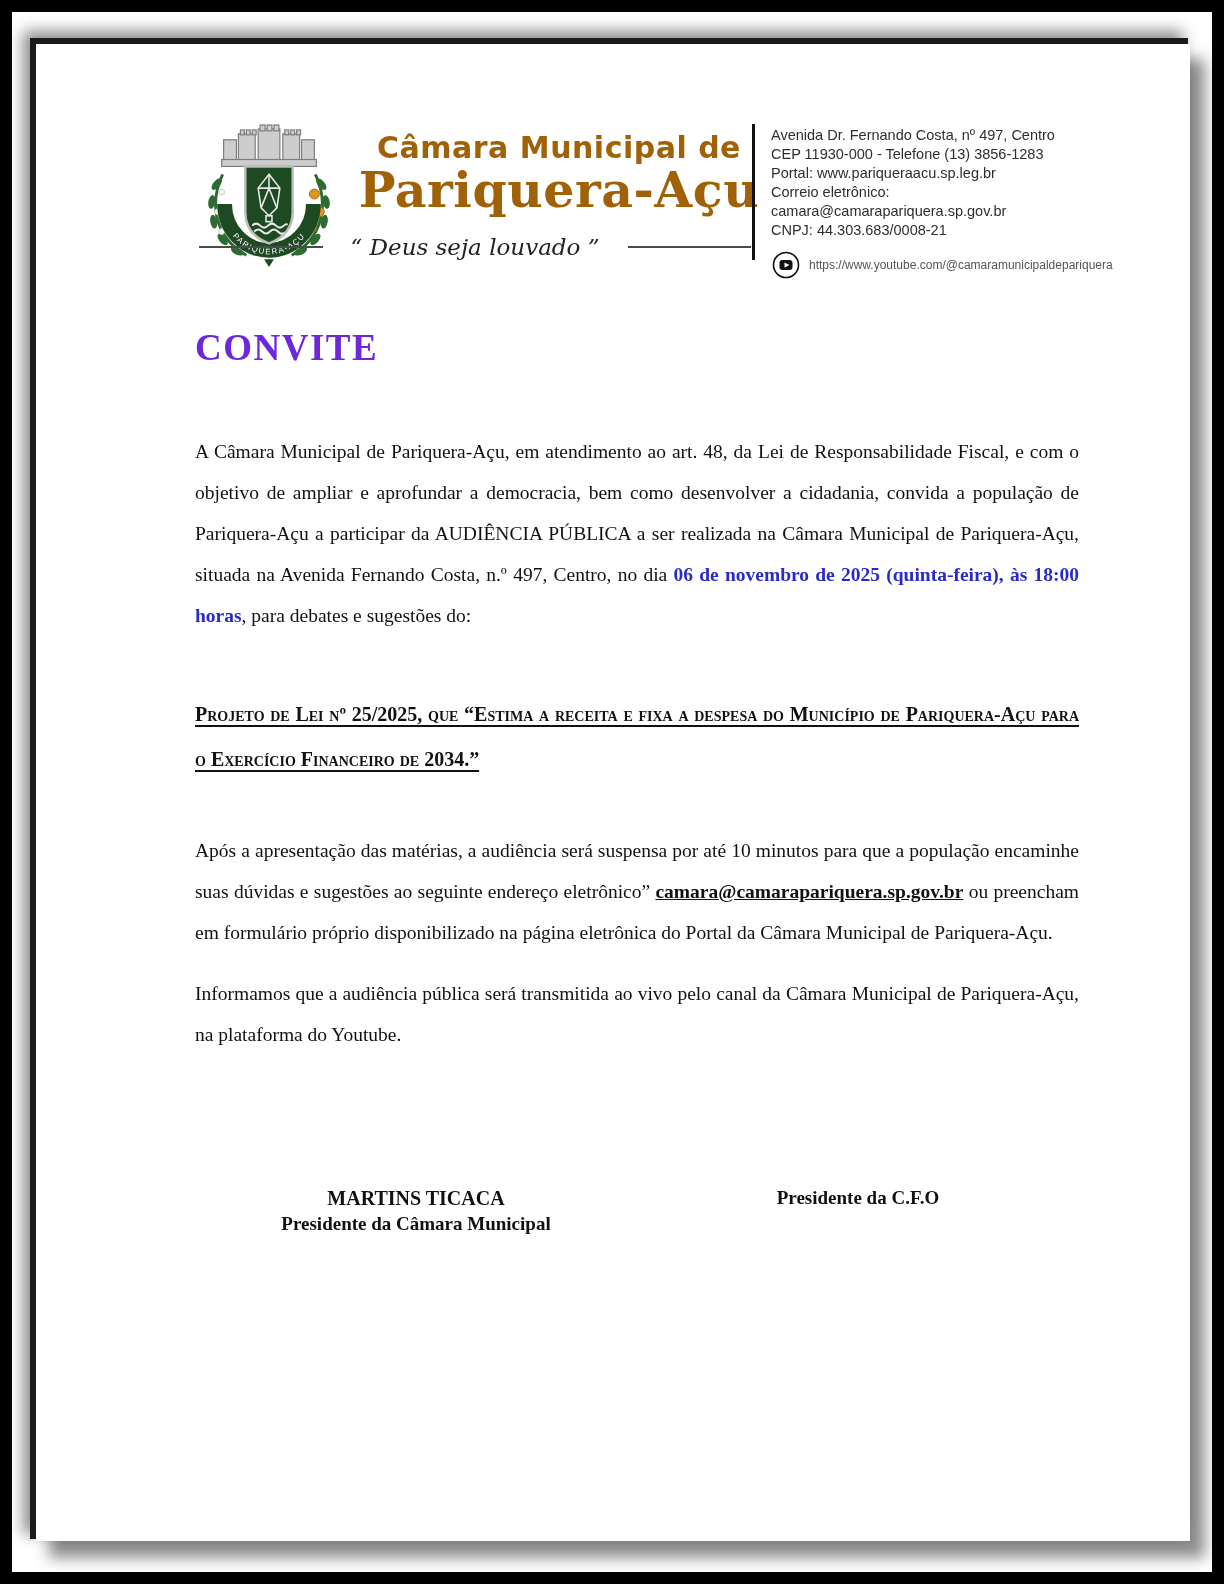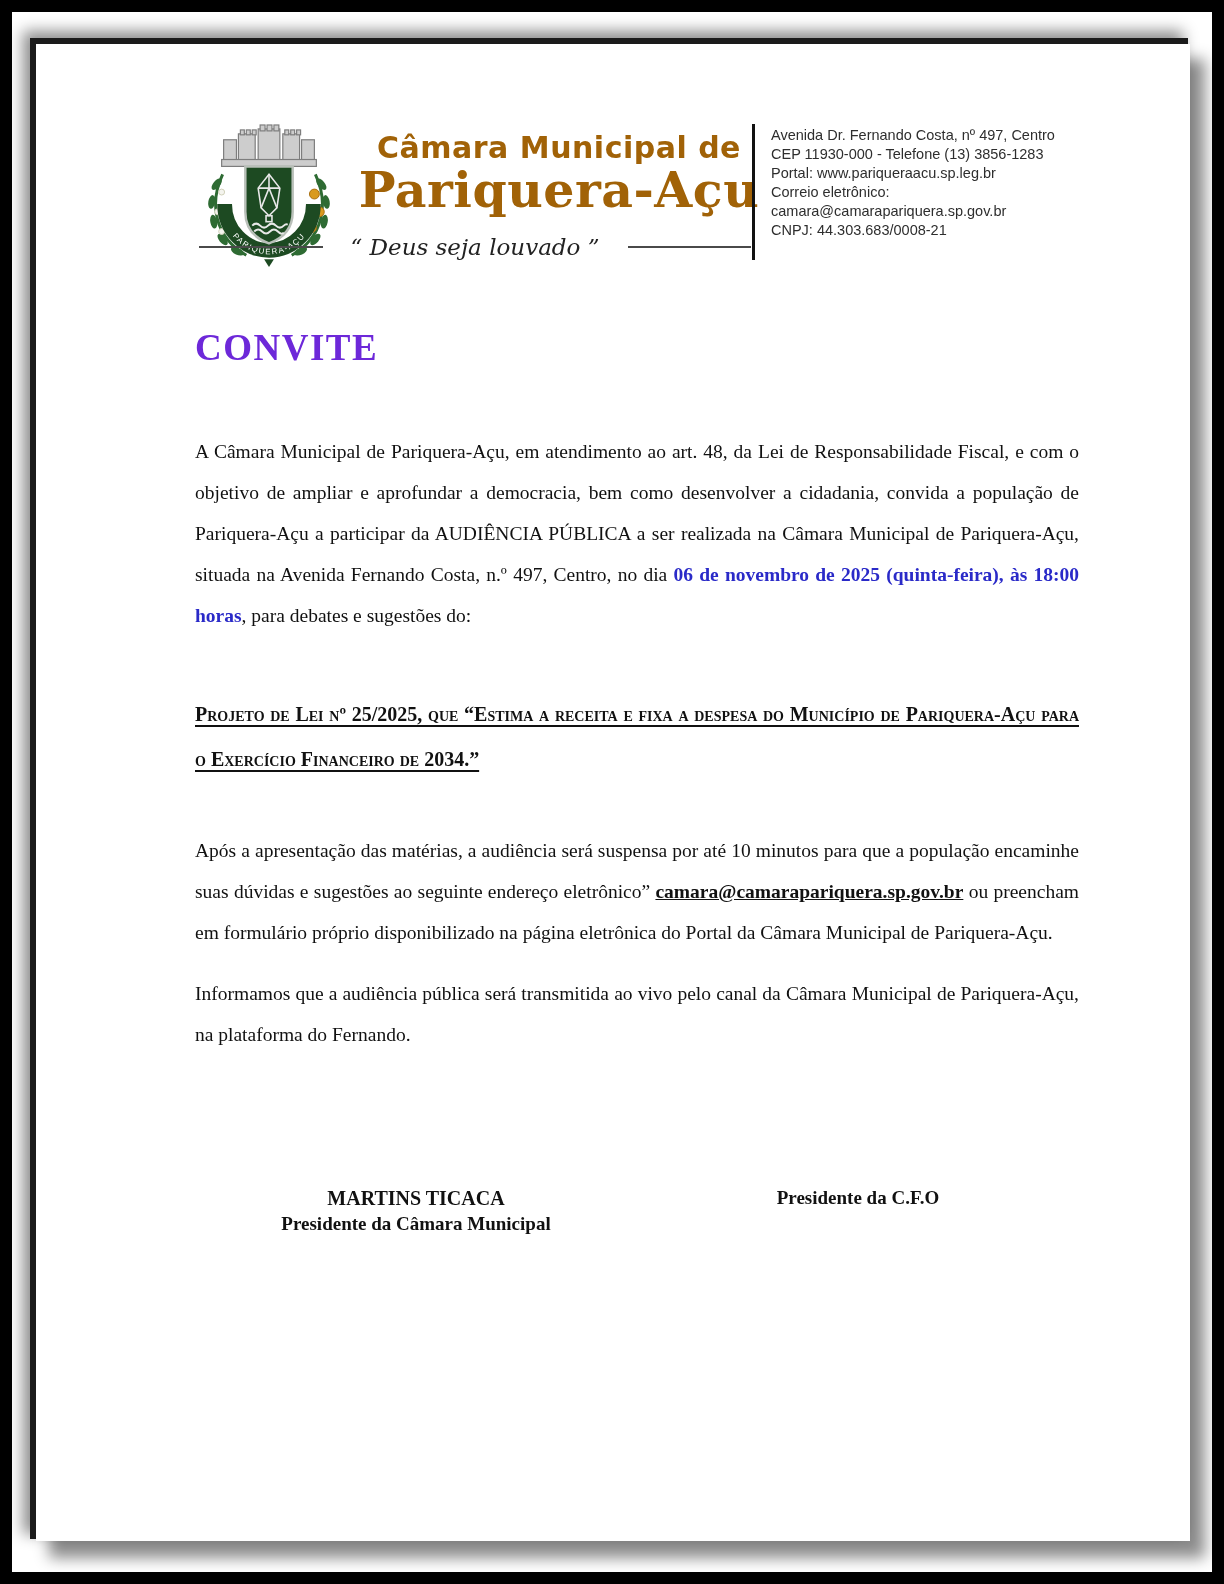--- a/index.html
+++ b/index.html
@@ -141,32 +141,40 @@
         </div>
 
         <div class="header-divider"></div>
 
         <div class="contact">
           <div>Avenida Dr. Fernando Costa, nº 497, Centro</div>
           <div>CEP 11930-000 - Telefone (13) 3856-1283</div>
           <div>Portal: www.pariqueraacu.sp.leg.br</div>
           <div>Correio eletrônico: camara@camarapariquera.sp.gov.br</div>
           <div>CNPJ: 44.303.683/0008-21</div>
+          <div class="yt-row">
+            <svg class="yt-icon" viewBox="0 0 30 30">
+              <circle cx="15" cy="15" r="12.5" fill="none" stroke="#111" stroke-width="1.6"></circle>
+              <rect x="8.5" y="10" width="13" height="10" rx="3" fill="#111"></rect>
+              <path d="M13.5,12.5 L18.5,15 L13.5,17.5 Z" fill="#fff"></path>
+            </svg>
+            <span class="yt-url">https://www.youtube.com/@camaramunicipaldepariquera</span>
+          </div>
         </div>
       </div>
 
       <div class="doc-title">CONVITE</div>
 
       <p class="para p1"><span>A Câmara Municipal de Pariquera-Açu, em atendimento ao art. 48, da Lei de Responsabilidade Fiscal, e com o objetivo de ampliar e aprofundar a democracia, bem como desenvolver a cidadania, convida a população de Pariquera-Açu a participar da AUDIÊNCIA PÚBLICA a ser realizada na Câmara Municipal de Pariquera-Açu, situada na Avenida Fernando Costa, n.º 497, Centro, no dia </span><span class="highlight" style="color:#2a2ac8">06 de novembro de 2025 (quinta-feira), às 18:00 horas</span><span>, para debates e sugestões do:</span></p>
 
       <p class="law-heading">Projeto de Lei nº 25/2025, que “Estima a receita e fixa a despesa do Município de Pariquera-Açu para o Exercício Financeiro de 2034.”</p>
 
       <p class="para p2"><span>Após a apresentação das matérias, a audiência será suspensa por até 10 minutos para que a população encaminhe suas dúvidas e sugestões ao seguinte endereço eletrônico” </span><span class="email-link">camara@camarapariquera.sp.gov.br</span><span> ou preencham em formulário próprio disponibilizado na página eletrônica do Portal da Câmara Municipal de Pariquera-Açu.</span></p>
 
-      <p class="para p3">Informamos que a audiência pública será transmitida ao vivo pelo canal da Câmara Municipal de Pariquera-Açu, na plataforma do Fernando.</p>
+      <p class="para p3">Informamos que a audiência pública será transmitida ao vivo pelo canal da Câmara Municipal de Pariquera-Açu, na plataforma do Youtube.</p>
 
       <div class="sign-row">
         <div class="sign">
           <div class="sign-name">MARTINS TICACA</div>
           <div class="sign-role">Presidente da Câmara Municipal</div>
         </div>
         <div class="sign">
           <div class="sign-role">Presidente da C.F.O</div>
         </div>
       </div>

